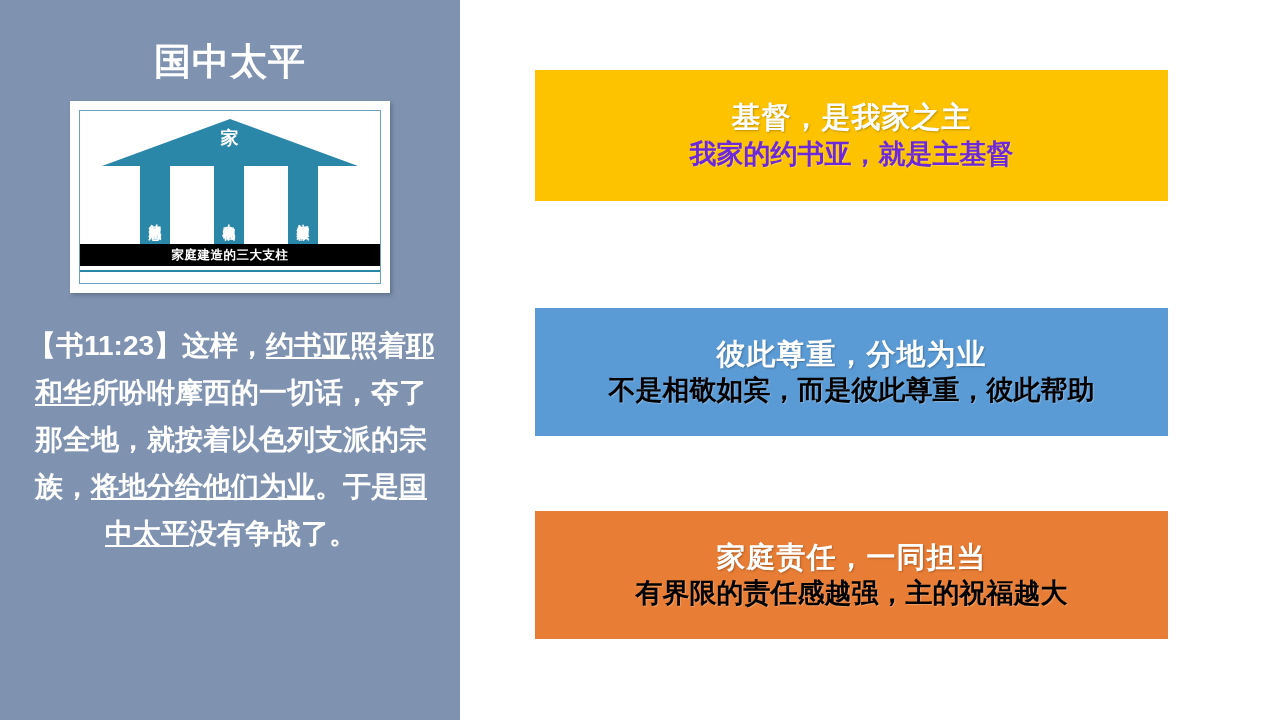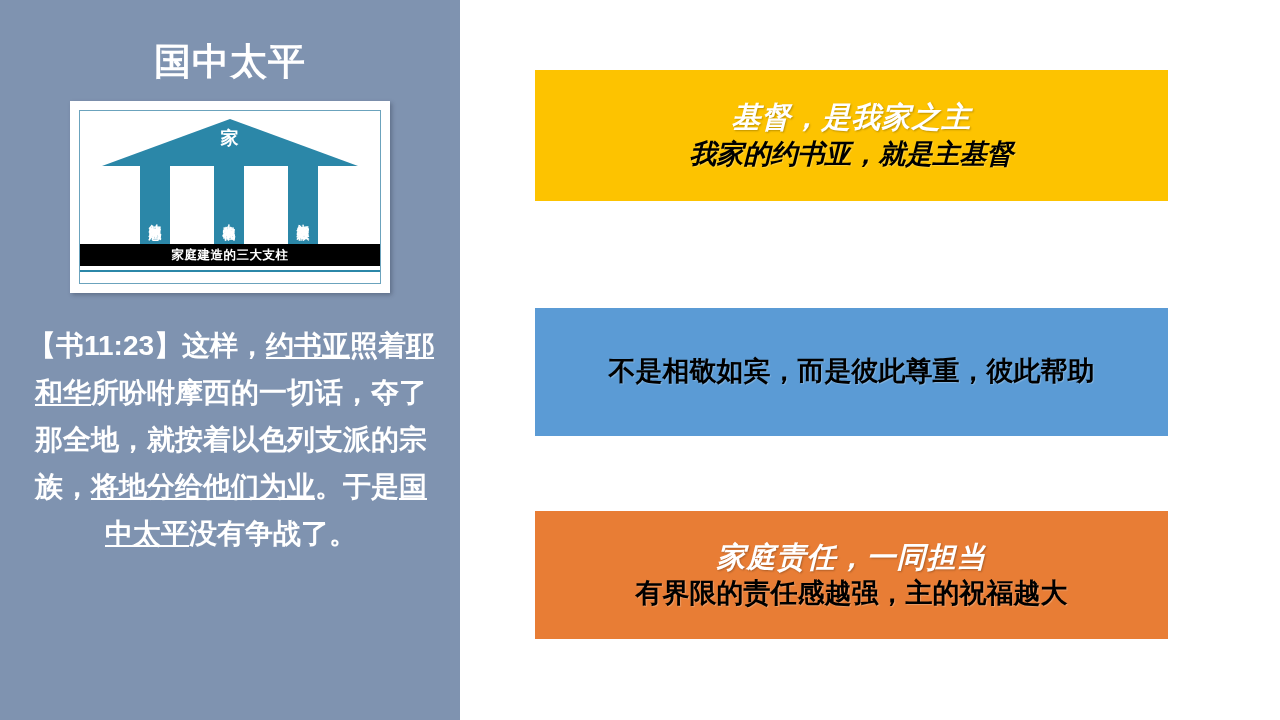--- a/index.html
+++ b/index.html
@@ -191,21 +191,20 @@
 
   .point-title {
     color: #ffffff;
     font-size: 29px;
     font-weight: bold;
     line-height: 1.15;
     letter-spacing: 1px;
     margin-bottom: 4px;
     text-shadow: 1px 1px 2px rgba(0,0,0,0.25);
     white-space: nowrap;
-    font-style: italic;
   }
   .point-sub {
     color: #000000;
     font-size: 27px;
     font-weight: bold;
     line-height: 1.15;
     letter-spacing: 0px;
     white-space: nowrap;
     text-shadow: 1px 1px 1px rgba(255,255,255,0.25);
   }
@@ -240,24 +239,25 @@
       </div>
     </div>
 
     <div id="scripture"><span>【书11:23】这样，</span><u>约书亚</u><span>照着</span><u>耶和华</u><span>所吩咐摩西的一切话，夺了那全地，就按着以色列支派的宗族，</span><u>将地分给他们为业</u><span>。于是</span><u>国中太平</u><span>没有争战了。</span></div>
   </div>
 
   <div id="right-panel" style="background: rgb(255, 255, 255);">
 
     <div class="point-box" id="box-christ" style="background: rgb(253, 195, 0);">
       <div class="point-title" style="color: rgb(255, 255, 255);">基督，是我家之主</div>
-      <div class="point-sub" style="color: #000000; font-style: italic;">我家的约书亚，就是主基督</div>
+      <div class="point-sub" style="color: #6d28d9;">我家的约书亚，就是主基督</div>
     </div>
 
     <div class="point-box" id="box-respect" style="background: rgb(91, 155, 213);">
+      <div class="point-title" style="color: rgb(255, 255, 255);">彼此尊重，分地为业</div>
       <div class="point-sub" style="color: #000000;">不是相敬如宾，而是彼此尊重，彼此帮助</div>
     </div>
 
     <div class="point-box" id="box-duty" style="background: rgb(232, 125, 53);">
       <div class="point-title" style="color: rgb(255, 255, 255);">家庭责任，一同担当</div>
       <div class="point-sub" style="color: rgb(0, 0, 0);">有界限的责任感越强，主的祝福越大</div>
     </div>
   </div>
 </div>
 

